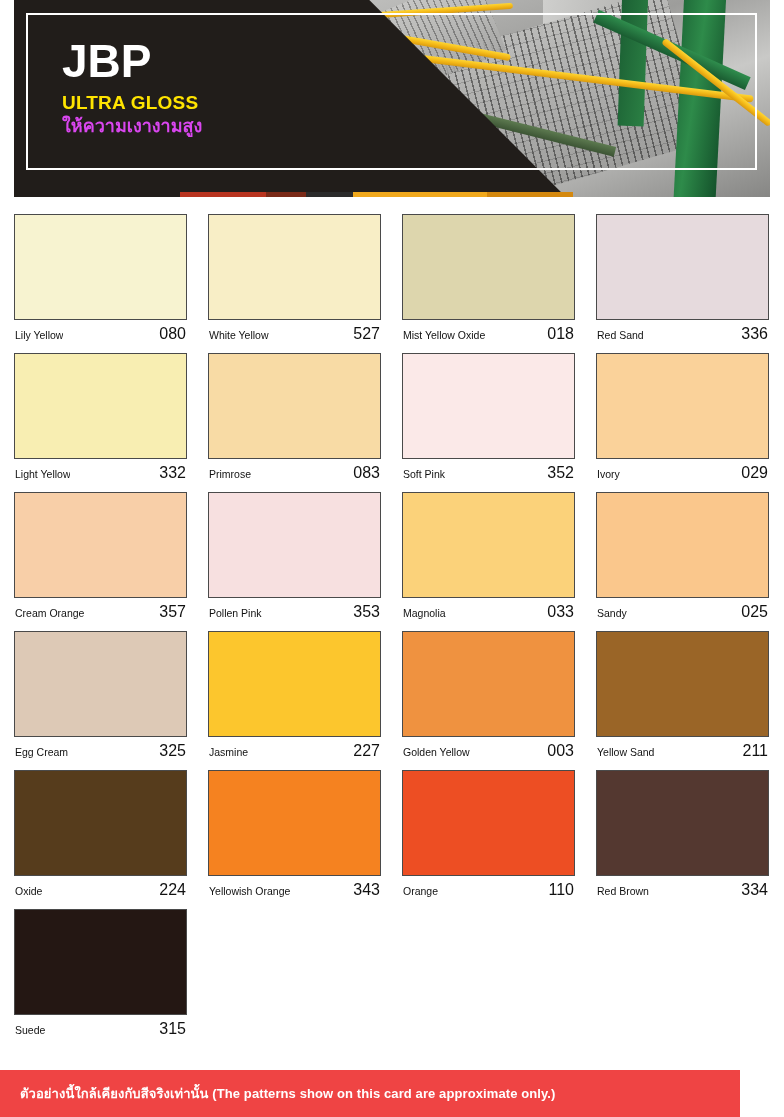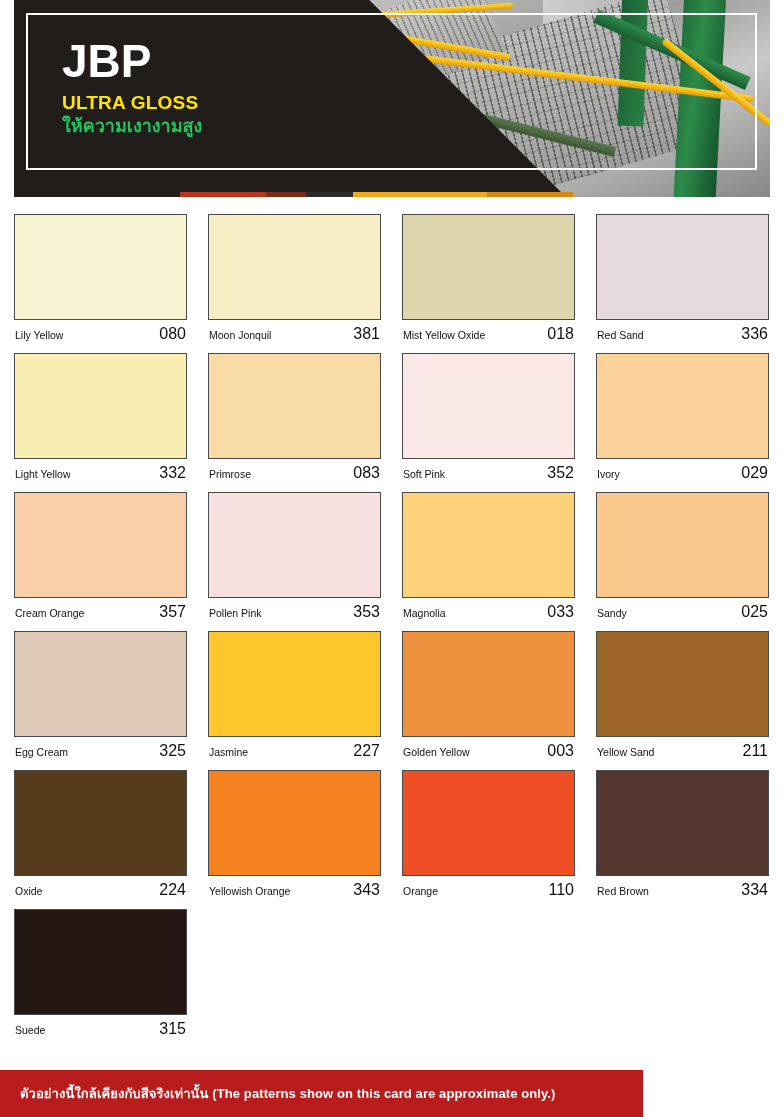--- a/index.html
+++ b/index.html
@@ -179,21 +179,21 @@
     font-size: 19px;
     font-weight: bold;
     color: #ffe400;
     letter-spacing: 0.2px;
     line-height: 1.1;
   }
   .brand-thai {
     margin-top: 2px;
     font-size: 18px;
     font-weight: bold;
-    color: #22c55e;
+    color: #d946ef;
     line-height: 1.2;
   }
 
   
   .grid {
     position: absolute;
     left: 14px;
     top: 214px;
     width: 756px;
     display: grid;
@@ -227,23 +227,23 @@
     color: #111111;
     font-weight: normal;
     padding-left: 6px;
   }
 
   
   .footer {
     position: absolute;
     left: 0;
     bottom: 0;
-    width: 643px;
+    width: 740px;
     height: 47px;
-    background: #b91c1c;
+    background: #ef4444;
     display: flex;
     align-items: center;
   }
   .footer-text {
     padding-left: 20px;
     color: #ffffff;
     font-size: 13px;
     font-weight: bold;
     letter-spacing: 0.1px;
   }
@@ -290,22 +290,22 @@
       <div class="swatch-cell">
         <div class="swatch-chip" style="background: rgb(247, 243, 208);"></div>
         <div class="swatch-meta">
           <span class="swatch-name">Lily Yellow</span>
           <span class="swatch-code">080</span>
         </div>
       </div>
       <div class="swatch-cell">
         <div class="swatch-chip" style="background: rgb(248, 238, 198);"></div>
         <div class="swatch-meta">
-          <span class="swatch-name">Moon Jonquil</span>
-          <span class="swatch-code">381</span>
+          <span class="swatch-name">White Yellow</span>
+          <span class="swatch-code">527</span>
         </div>
       </div>
       <div class="swatch-cell">
         <div class="swatch-chip" style="background: rgb(221, 214, 173);"></div>
         <div class="swatch-meta">
           <span class="swatch-name">Mist Yellow Oxide</span>
           <span class="swatch-code">018</span>
         </div>
       </div>
       <div class="swatch-cell">

